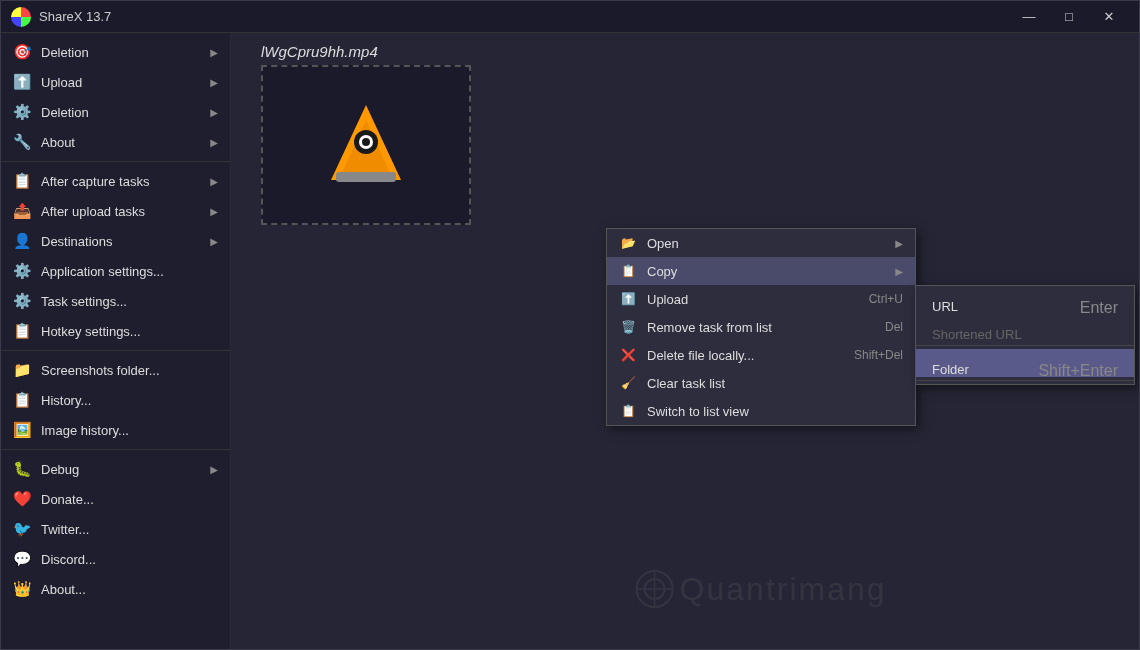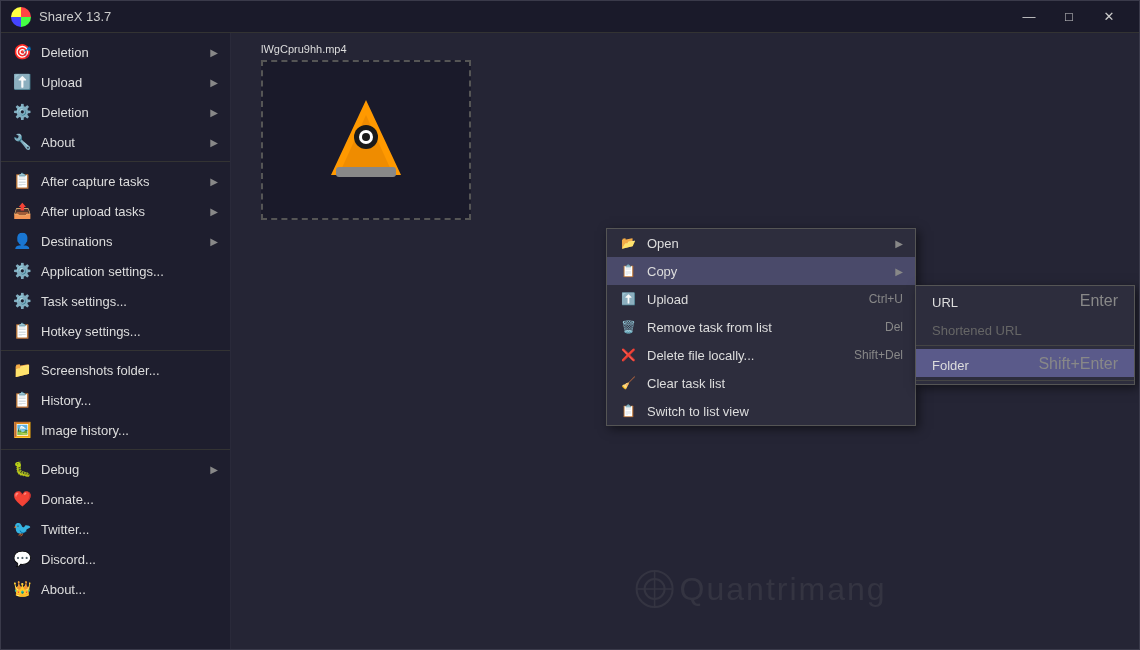--- a/index.html
+++ b/index.html
@@ -117,23 +117,24 @@
     }
 
     
     .file-item {
       position: absolute;
       top: 10px;
       left: 30px;
     }
 
     .file-name {
-      font-size: 11px;
+      font-size: 15px;
       color: #ddd;
       margin-bottom: 5px;
+      font-style: italic;
     }
 
     .file-thumbnail {
       width: 210px;
       height: 160px;
       border: 2px dashed #555;
       display: flex;
       align-items: center;
       justify-content: center;
       background: #1a1a2a;
@@ -216,22 +217,22 @@
       left: 100%;
       background: #2d2d3d;
       border: 1px solid #555;
       box-shadow: 3px 3px 10px rgba(0,0,0,0.5);
       min-width: 220px;
       z-index: 102;
     }
 
     .copy-sub-item {
       display: flex;
-      align-items: flex-end;
-      padding: 4px 16px;
+      align-items: flex-start;
+      padding: 13px 16px;
       cursor: pointer;
       color: #ddd;
       font-size: 13px;
       height: 28px;
     }
 
     .copy-sub-item.disabled {
       color: #666;
     }
 

